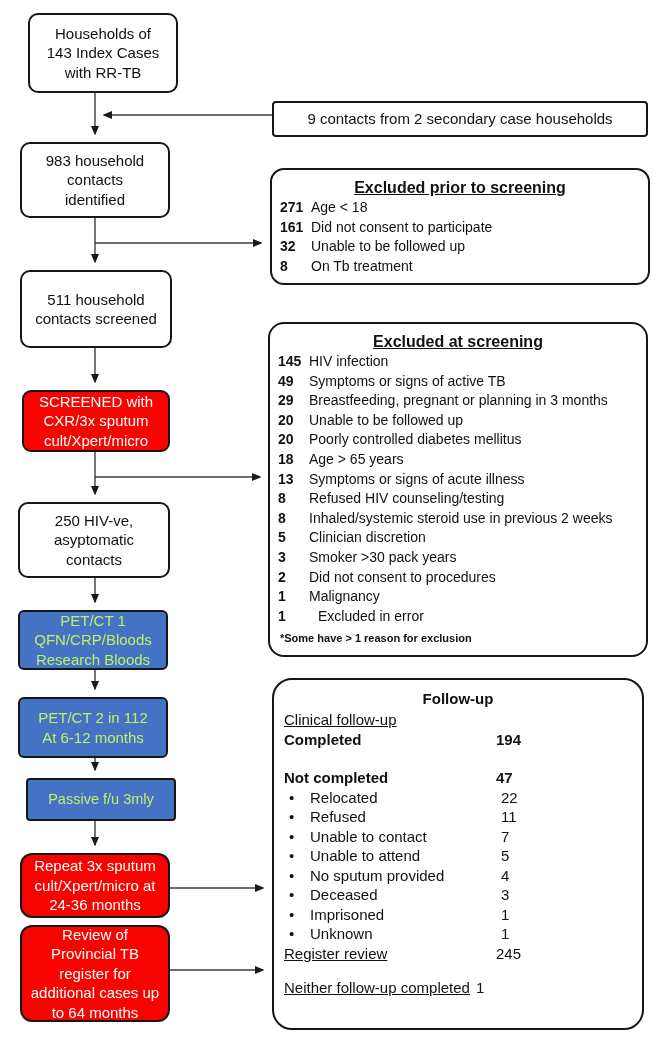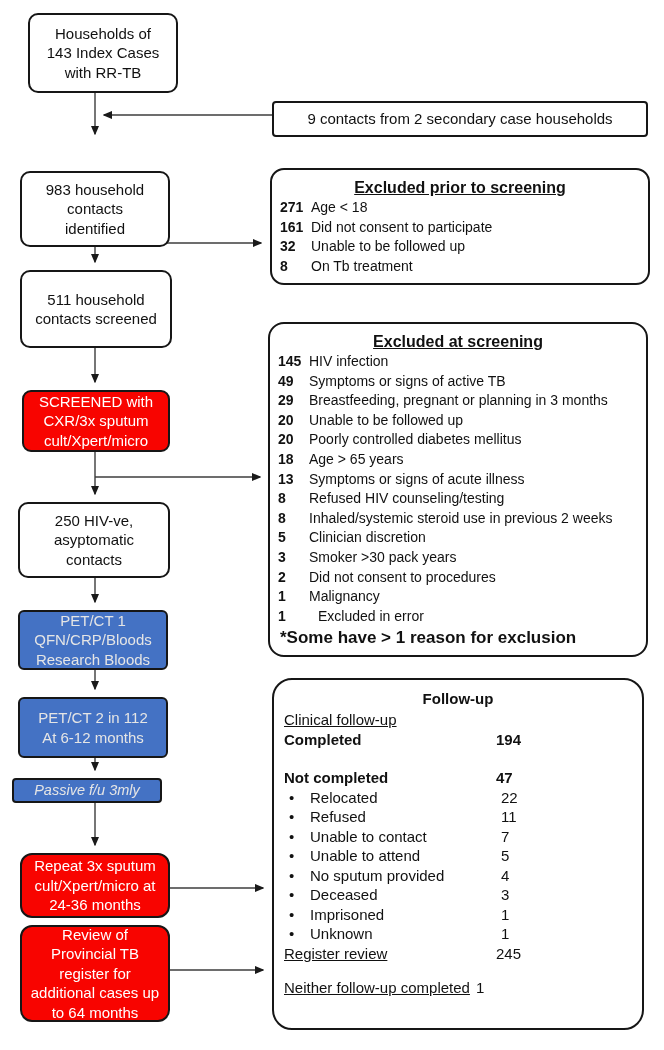--- a/index.html
+++ b/index.html
@@ -10,36 +10,36 @@
   #arrows{position:absolute;left:0;top:0;width:664px;height:1050px;pointer-events:none;}
 
   .box{
     position:absolute;box-sizing:border-box;
     border:2px solid #161616;background:#fff;border-radius:10px;
     display:flex;align-items:center;justify-content:center;
     text-align:center;white-space:pre-line;
     font-size:15px;line-height:1.3;color:#111;
   }
   .box.red{background:var(--red,#f80400);color:#fff;border-radius:9px;}
-  .box.blue{background:var(--blue,#4472c4);color:#e5e5e5;border-radius:6px;}
+  .box.blue{background:var(--blue,#4472c4);color:#bef264;border-radius:6px;}
   .box.slim{border-radius:4px;}
 
   .panel{
     position:absolute;box-sizing:border-box;
     border:2px solid #161616;background:#fff;border-radius:18px;
     padding:7px 8px 6px 8px;font-size:14px;line-height:19.6px;
   }
   .panel-title{
     text-align:center;font-weight:bold;text-decoration:underline;
     font-size:16px;line-height:21px;
   }
   .x-row{display:flex;}
   .x-num{font-weight:bold;width:31px;flex:none;}
   .x-label.indent{padding-left:9px;}
-  .footnote{font-size:17px;font-weight:600;margin-top:5px;padding-left:2px;line-height:14px;}
+  .footnote{font-size:11px;font-weight:600;margin-top:5px;padding-left:2px;line-height:14px;}
 
   
   .fu-title{text-align:center;font-weight:bold;font-size:15px;line-height:20px;margin-bottom:1px;}
   .fu-row{display:flex;font-size:15px;line-height:19.5px;}
   .fu-label{width:212px;flex:none;}
   .fu-value{flex:none;}
   .b{font-weight:bold;}
   .u{text-decoration:underline;}
   .dot{width:21px;flex:none;padding-left:5px;}
   .fu-row.bullet .fu-label{width:191px;}
@@ -74,21 +74,21 @@
       <line x1="170" y1="970" x2="263" y2="970" marker-end="url(#ah)"></line>
     </g>
   </svg>
 
   <div class="box" style="left:28px;top:13px;width:150px;height:80px;">Households of
 143 Index Cases
 with RR-TB</div>
 
   <div class="box slim" style="left:272px;top:101px;width:376px;height:36px;border-radius:4px;">9 contacts from 2 secondary case households</div>
 
-  <div class="box" style="left:20px;top:142px;width:150px;height:76px;margin-top:29px;">983 household
+  <div class="box" style="left:20px;top:142px;width:150px;height:76px;">983 household
 contacts
 identified</div>
 
   <div class="box" style="left:20px;top:270px;width:152px;height:78px;">511 household
 contacts screened</div>
 
   <div class="box red" style="left:22px;top:390px;width:148px;height:62px;">SCREENED with
 CXR/3x sputum
 cult/Xpert/micro</div>
 
@@ -96,21 +96,21 @@
 asyptomatic
 contacts</div>
 
   <div class="box blue" style="left:18px;top:610px;width:150px;height:60px;">PET/CT 1
 QFN/CRP/Bloods
 Research Bloods</div>
 
   <div class="box blue" style="left:18px;top:697px;width:150px;height:61px;">PET/CT 2 in 112
 At 6-12 months</div>
 
-  <div class="box blue slim" style="left:12px;top:778px;width:150px;height:25px;border-radius:4px;font-size:14.5px;font-style:italic;">Passive f/u 3mly</div>
+  <div class="box blue slim" style="left:26px;top:778px;width:150px;height:43px;border-radius:4px;font-size:14.5px;">Passive f/u 3mly</div>
 
   <div class="box red" style="left:20px;top:853px;width:150px;height:65px;border-radius:12px;">Repeat 3x sputum
 cult/Xpert/micro at
 24-36 months</div>
 
   <div class="box red" style="left:20px;top:925px;width:150px;height:97px;border-radius:12px;">Review of
 Provincial TB
 register for
 additional cases up
 to 64 months</div>

